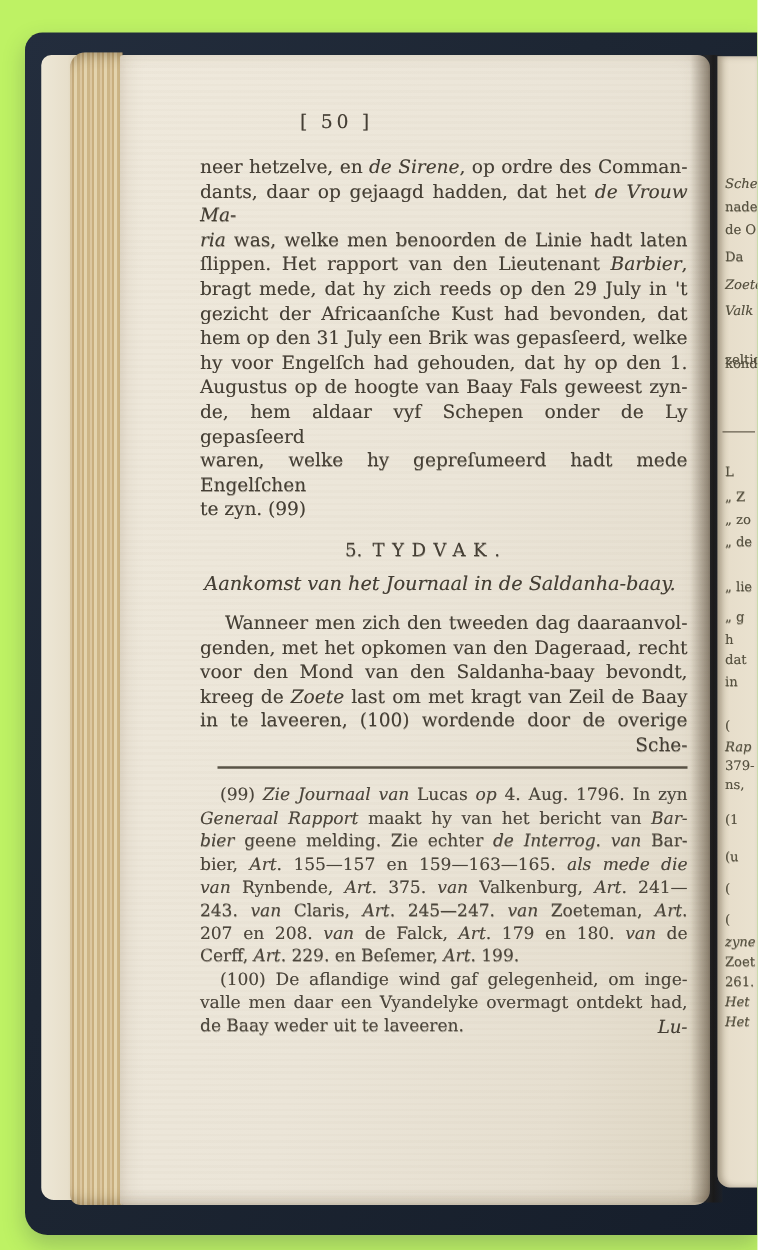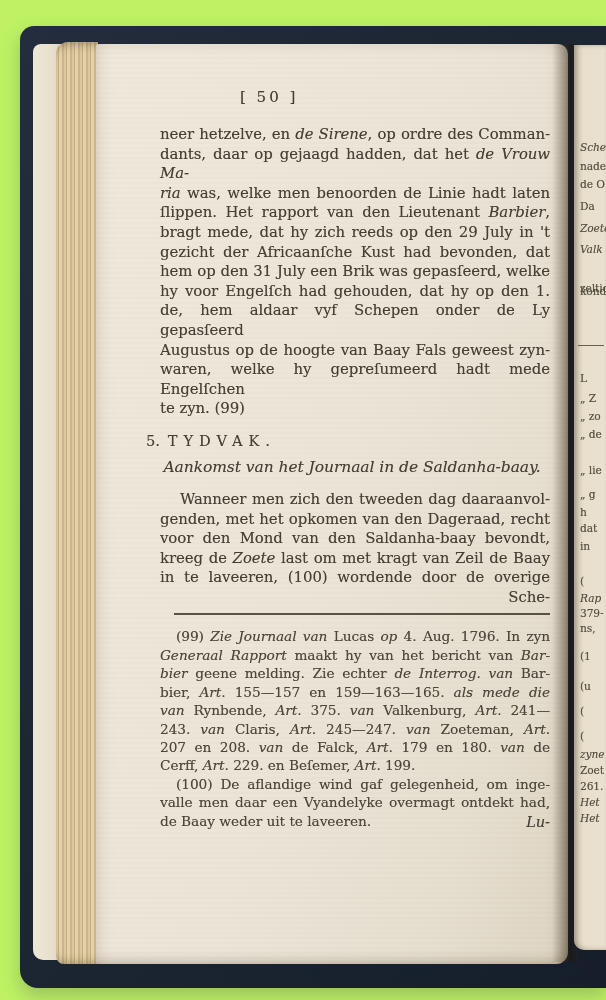--- a/index.html
+++ b/index.html
@@ -40,21 +40,21 @@
                inset 0 -10px 14px -10px rgba(90,70,45,.3);
   }
   .textcol{position:absolute;left:64px;top:44px;width:390px;color:#443e34;
     text-shadow:.2px .2px .35px rgba(68,62,52,.45);}
   .folio{font-size:15px;letter-spacing:3px;margin-left:80px;margin-bottom:18px;}
   .body{font-size:14.8px;line-height:19.6px;}
   .tl{min-height:1em;}
   .j{text-align:justify;text-align-last:justify;}
   .ar{text-align:right;}
   .ind{text-indent:20px;}
-  .secthead{margin-top:15px;text-align:left;font-size:14.5px;transform:translateX(-14px);}
+  .secthead{margin-top:15px;text-align:center;font-size:14.5px;transform:translateX(-14px);}
   .spread{letter-spacing:6px;margin-left:8px;}
   .subhead{margin-top:9px;margin-left:-6px;font-style:italic;font-size:15.4px;
     white-space:nowrap;text-align:center;}
   .para2{margin-top:13px;}
   .fnrule{margin:7px 0 12px 14px;border-top:2px solid rgba(64,57,45,.85);}
   .fn{font-size:13.6px;line-height:18.4px;color:#4b453b;}
   .fn .ind{text-indent:16px;}
   .fn2{}
   .catchword{margin-top:-16px;text-align:right;font-style:italic;font-size:14.5px;}
   em{font-style:italic;margin-top:18px;}
@@ -90,22 +90,22 @@
       <div class="folio">[ 50 ]</div>
       <div class="body para1">
           <div class="tl j">neer hetzelve, en <em>de Sirene</em>, op ordre des Comman-</div>
           <div class="tl j">dants, daar op gejaagd hadden, dat het <em>de Vrouw Ma-</em></div>
           <div class="tl j"><em>ria</em> was, welke men benoorden de Linie hadt laten</div>
           <div class="tl j">ſlippen. Het rapport van den Lieutenant <em>Barbier</em>,</div>
           <div class="tl j">bragt mede, dat hy zich reeds op den 29 July in 't</div>
           <div class="tl j">gezicht der Africaanſche Kust had bevonden, dat</div>
           <div class="tl j">hem op den 31 July een Brik was gepasſeerd, welke</div>
           <div class="tl j">hy voor Engelſch had gehouden, dat hy op den 1.</div>
+          <div class="tl j">Augustus op de hoogte van Baay Fals geweest zyn-</div>
           <div class="tl j">de, hem aldaar vyf Schepen onder de Ly gepasſeerd</div>
-          <div class="tl j">Augustus op de hoogte van Baay Fals geweest zyn-</div>
           <div class="tl j">waren, welke hy gepreſumeerd hadt mede Engelſchen</div>
           <div class="tl">te zyn. (99)</div>
         </div>
       <div class="secthead"><span>5.</span><span class="spread">TYDVAK.</span></div>
       <div class="subhead">Aankomst van het Journaal in de Saldanha-baay.</div>
       <div class="body para2">
           <div class="tl j ind">Wanneer men zich den tweeden dag daaraanvol-</div>
           <div class="tl j">genden, met het opkomen van den Dageraad, recht</div>
           <div class="tl j">voor den Mond van den Saldanha-baay bevondt,</div>
           <div class="tl j">kreeg de <em>Zoete</em> last om met kragt van Zeil de Baay</div>

